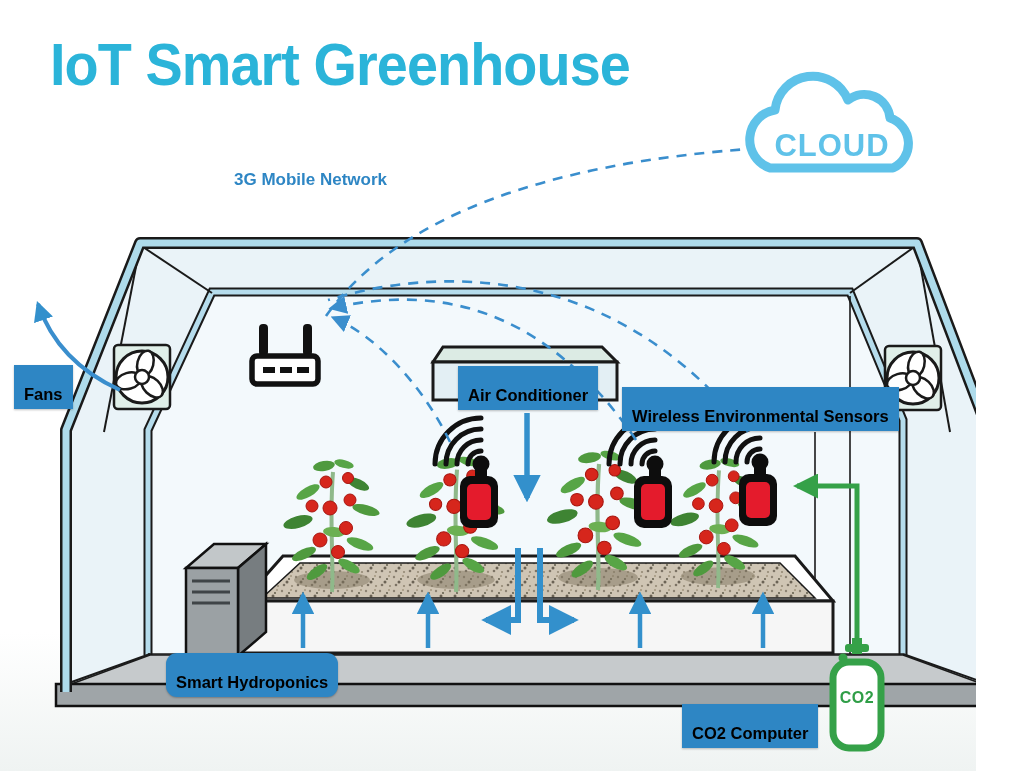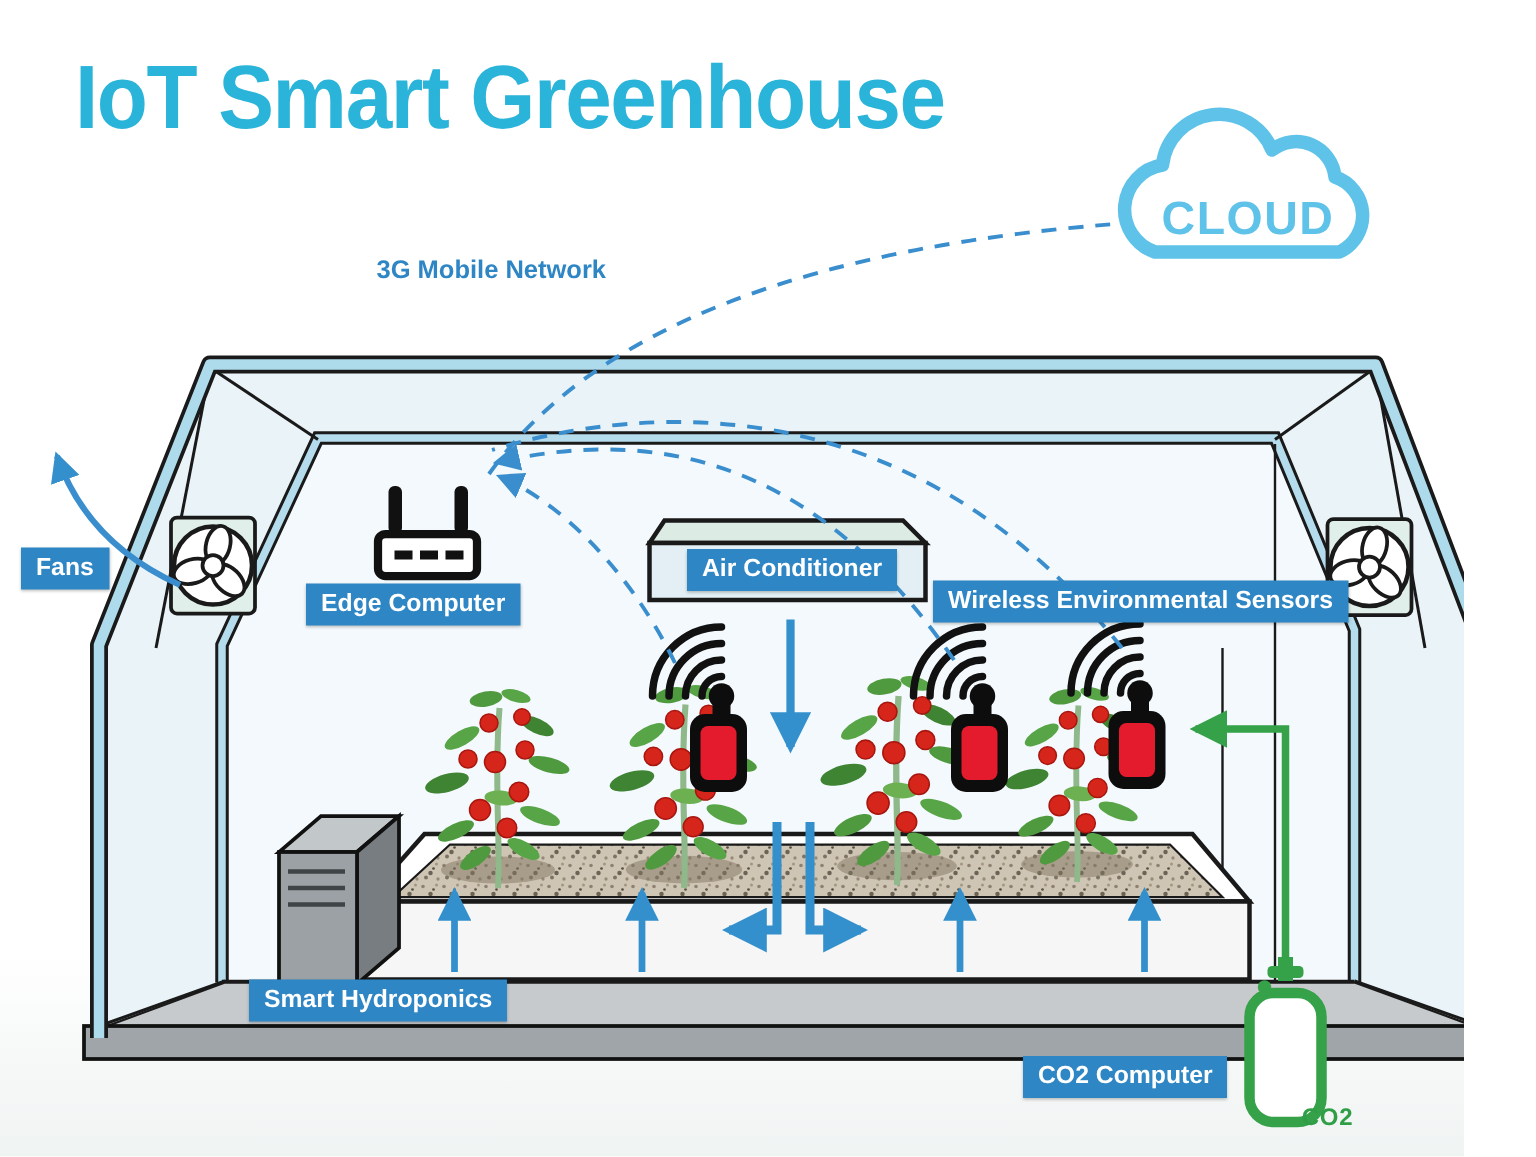--- a/index.html
+++ b/index.html
@@ -2,21 +2,21 @@
 <html><head>
 <meta charset="utf-8">
 <style>
   html,body{margin:0;padding:0;background:#ffffff;font-family:"Liberation Sans",sans-serif;}
   .stage{position:relative;width:976px;height:771px;background:linear-gradient(#ffffff 0%,#ffffff 82%,#eff3f2 100%);overflow:hidden;}
   .stage svg{position:absolute;left:0;top:0;}
   .overlay{position:absolute;white-space:nowrap;}
   .title{font-size:60px;font-weight:bold;color:#2bb4d9;letter-spacing:-1px;transform:scaleX(.93);transform-origin:left top;}
   .netlabel{font-size:17px;font-weight:bold;color:#2e86c4;}
   .cloudlabel{font-size:31px;font-weight:bold;color:#5fc2e9;letter-spacing:1px;text-align:center;}
-  .tag{background:#2e86c4;color:#ffffff;font-size:16.5px;font-weight:bold;padding:4px 10px 5px 10px;box-shadow:0 1px 2px rgba(0,0,0,.25);}
+  .tag{background:#2e86c4;color:#000000;font-size:16.5px;font-weight:bold;padding:20px 10px 5px 10px;box-shadow:0 1px 2px rgba(0,0,0,.25);}
   .tanklabel{font-size:16px;font-weight:bold;color:#2f9e47;text-align:center;letter-spacing:.5px;}
 </style>
 </head>
 <body>
 
 <div class="stage">
 
 <svg width="1024" height="771" viewBox="0 0 1024 771">
   <defs>
     <pattern id="soil" width="14" height="14" patternUnits="userSpaceOnUse">
@@ -190,24 +190,23 @@
     <path d="M 326,316 Q 430,170 762,148"></path>
     <path d="M 450,442 C 420,380 372,334 334,318" marker-end="url(#mDash)"></path>
     <path d="M 636,440 C 540,300 430,286 332,308" marker-end="url(#mDash)"></path>
     <path d="M 748,432 C 610,258 432,268 328,300"></path>
   </g>
 
   <path d="M 770,168 A 30,30 0 0 1 775,110 A 38,38 0 0 1 848,100 A 26,26 0 0 1 890,118 A 27,27 0 0 1 893,168 Z" fill="#ffffff" stroke="#5fc2e9" stroke-width="9" stroke-linejoin="round"></path>
 </svg>
 
 <div class="overlay title" style="left:50px;top:30px;">IoT Smart Greenhouse</div>
-<div class="overlay netlabel" style="left:251px;top:170px;">3G Mobile Network</div>
+<div class="overlay netlabel" style="left:234px;top:170px;">3G Mobile Network</div>
 <div class="overlay cloudlabel" style="left:766px;top:128px;width:132px;">CLOUD</div>
 
 <div class="overlay tag" style="left:14px;top:365px;">Fans</div>
-<div class="overlay tag" style="left:204px;top:389px;">Edge Computer</div>
 <div class="overlay tag" style="left:458px;top:366px;">Air Conditioner</div>
 <div class="overlay tag" style="left:622px;top:387px;text-align:right;">Wireless Environmental Sensors</div>
-<div class="overlay tag" style="left:166px;top:653px;">Smart Hydroponics</div>
+<div class="overlay tag" style="left:166px;top:653px;border-radius:11px;">Smart Hydroponics</div>
 <div class="overlay tag" style="left:682px;top:704px;">CO2 Computer</div>
-<div class="overlay tanklabel" style="left:834px;top:737px;width:46px;margin-left:28px;">CO2</div>
+<div class="overlay tanklabel" style="left:834px;top:689px;width:46px;">CO2</div>
 
 </div>
 
 </body></html>

